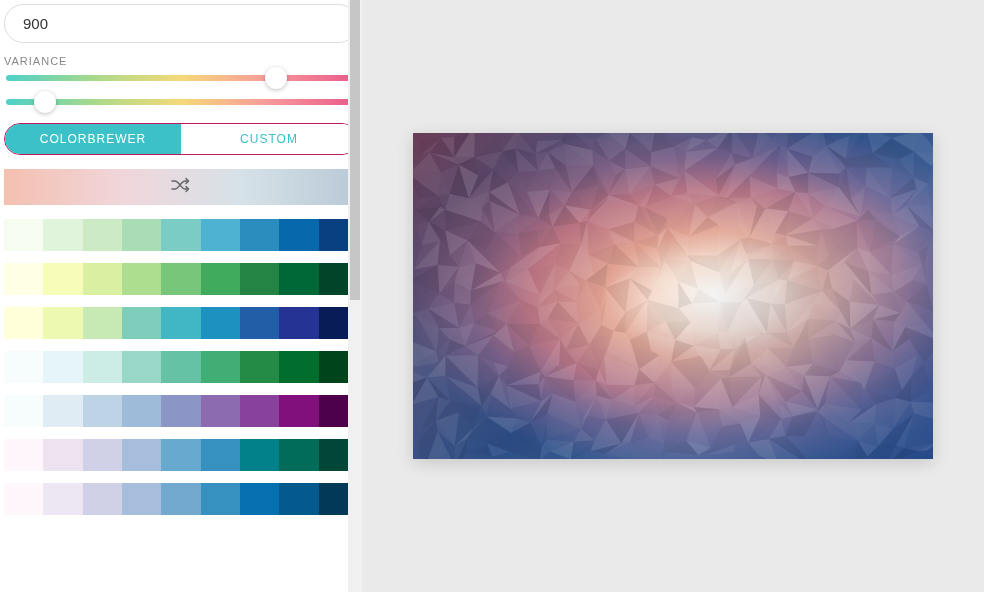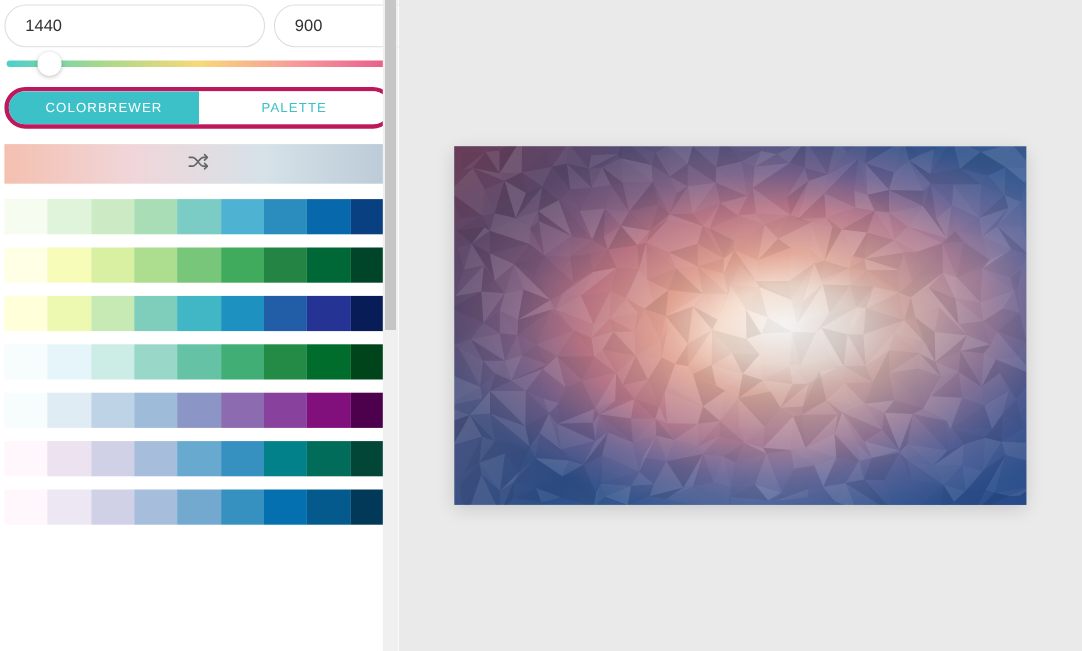--- a/index.html
+++ b/index.html
@@ -7,50 +7,55 @@
 .sidebar { width: 362px; background: #fff; padding: 4px 4px 0 4px; overflow-y: auto; position: relative; }
 .scrollbar-track { position: absolute; right: 0; top: 0; width: 14px; height: 100%; background: #f0f0f0; }
 .scrollbar-thumb { position: absolute; right: 2px; top: 0; width: 10px; height: 300px; background: #c6c6c6; }
 .row { display: flex; gap: 8px; margin-bottom: 12px; }
 .dim-input { flex: 1; border: 1px solid #ddd; border-radius: 20px; padding: 10px 18px; font-size: 15px; color: #333; outline: none; }
 .label { font-size: 11px; letter-spacing: 1px; color: #888; margin-bottom: 8px; text-transform: uppercase; }
 .slider-wrap { margin-bottom: 18px; }
 .slider { position: relative; height: 6px; border-radius: 3px; background: linear-gradient(90deg, #4dd0c8, #a8d98a, #f7d97a, #f79a9a, #e85a8a); margin: 4px 2px 0 2px; }
 .slider-thumb { position: absolute; top: 50%; transform: translate(-50%, -50%); width: 22px; height: 22px; border-radius: 50%; background: #fff; box-shadow: 0 1px 4px rgba(0,0,0,0.25); cursor: pointer; }
 .randomize-btn { width: 100%; border: 1px solid #ddd; border-radius: 20px; padding: 10px; background: #fff; color: #3cc1c9; font-size: 13px; letter-spacing: 1px; cursor: pointer; margin-bottom: 18px; }
-.segmented { display: flex; border: 4px solid #be185d; border-radius: 20px; overflow: hidden; margin-bottom: 14px; align-items: center; }
+.segmented { display: flex; border: 1px solid #be185d; border-radius: 20px; overflow: hidden; margin-bottom: 14px; align-items: center; }
 .seg-btn { flex: 1; padding: 8px 0; text-align: center; font-size: 12px; letter-spacing: 1px; cursor: pointer; background: #fff; color: #3cc1c9; border: none; }
 .seg-btn.active { background: #3cc1c9; color: #fff; }
 .shuffle-row { height: 36px; display: flex; align-items: center; justify-content: center; background: linear-gradient(90deg, #f4c0b0, #f0d6da, #d6e2e8, #b9c9d6); margin-bottom: 14px; cursor: pointer; }
 .shuffle-icon { color: #666; }
 .palette-row { display: flex; height: 32px; margin-bottom: 12px; cursor: pointer; }
 .swatch { flex: 1; }
 .preview { flex: 1; display: flex; align-items: center; justify-content: center; padding: 20px; }
 .canvas { width: 520px; height: 326px; box-shadow: 0 4px 16px rgba(0,0,0,0.15); }
 </style>
 </head>
 <body>
 
 <div class="sidebar">
   <div class="row">
-    <input class="dim-input" value="1440" style="">
     <input class="dim-input" value="900" style="">
   </div>
 
+  <div class="slider-wrap">
+    <div class="label">VARIANCE</div>
+    <div class="slider">
+      <div class="slider-thumb" id="thumb-variance" style="left: 77%;"></div>
+    </div>
+  </div>
 
   <div class="slider-wrap">
     <div class="slider">
       <div class="slider-thumb" id="thumb-cell" style="left: 11%;"></div>
     </div>
   </div>
 
 
   <div class="segmented">
     <button class="seg-btn active">COLORBREWER</button>
-    <button class="seg-btn">PALETTE</button>
+    <button class="seg-btn">CUSTOM</button>
   </div>
 
   <div class="shuffle-row">
     <span class="shuffle-icon">
       <svg width="22" height="16" viewBox="0 0 22 16" fill="none" stroke="currentColor" stroke-width="1.5" stroke-linecap="round" stroke-linejoin="round">
         <path d="M2 4h3c2 0 3 1.5 5 4s3 4 5 4h3"></path>
         <path d="M2 12h3c2 0 3-1.5 5-4s3-4 5-4h3"></path>
         <path d="M16 1.5L18.5 4 16 6.5"></path>
         <path d="M16 9.5L18.5 12 16 14.5"></path>
       </svg>

